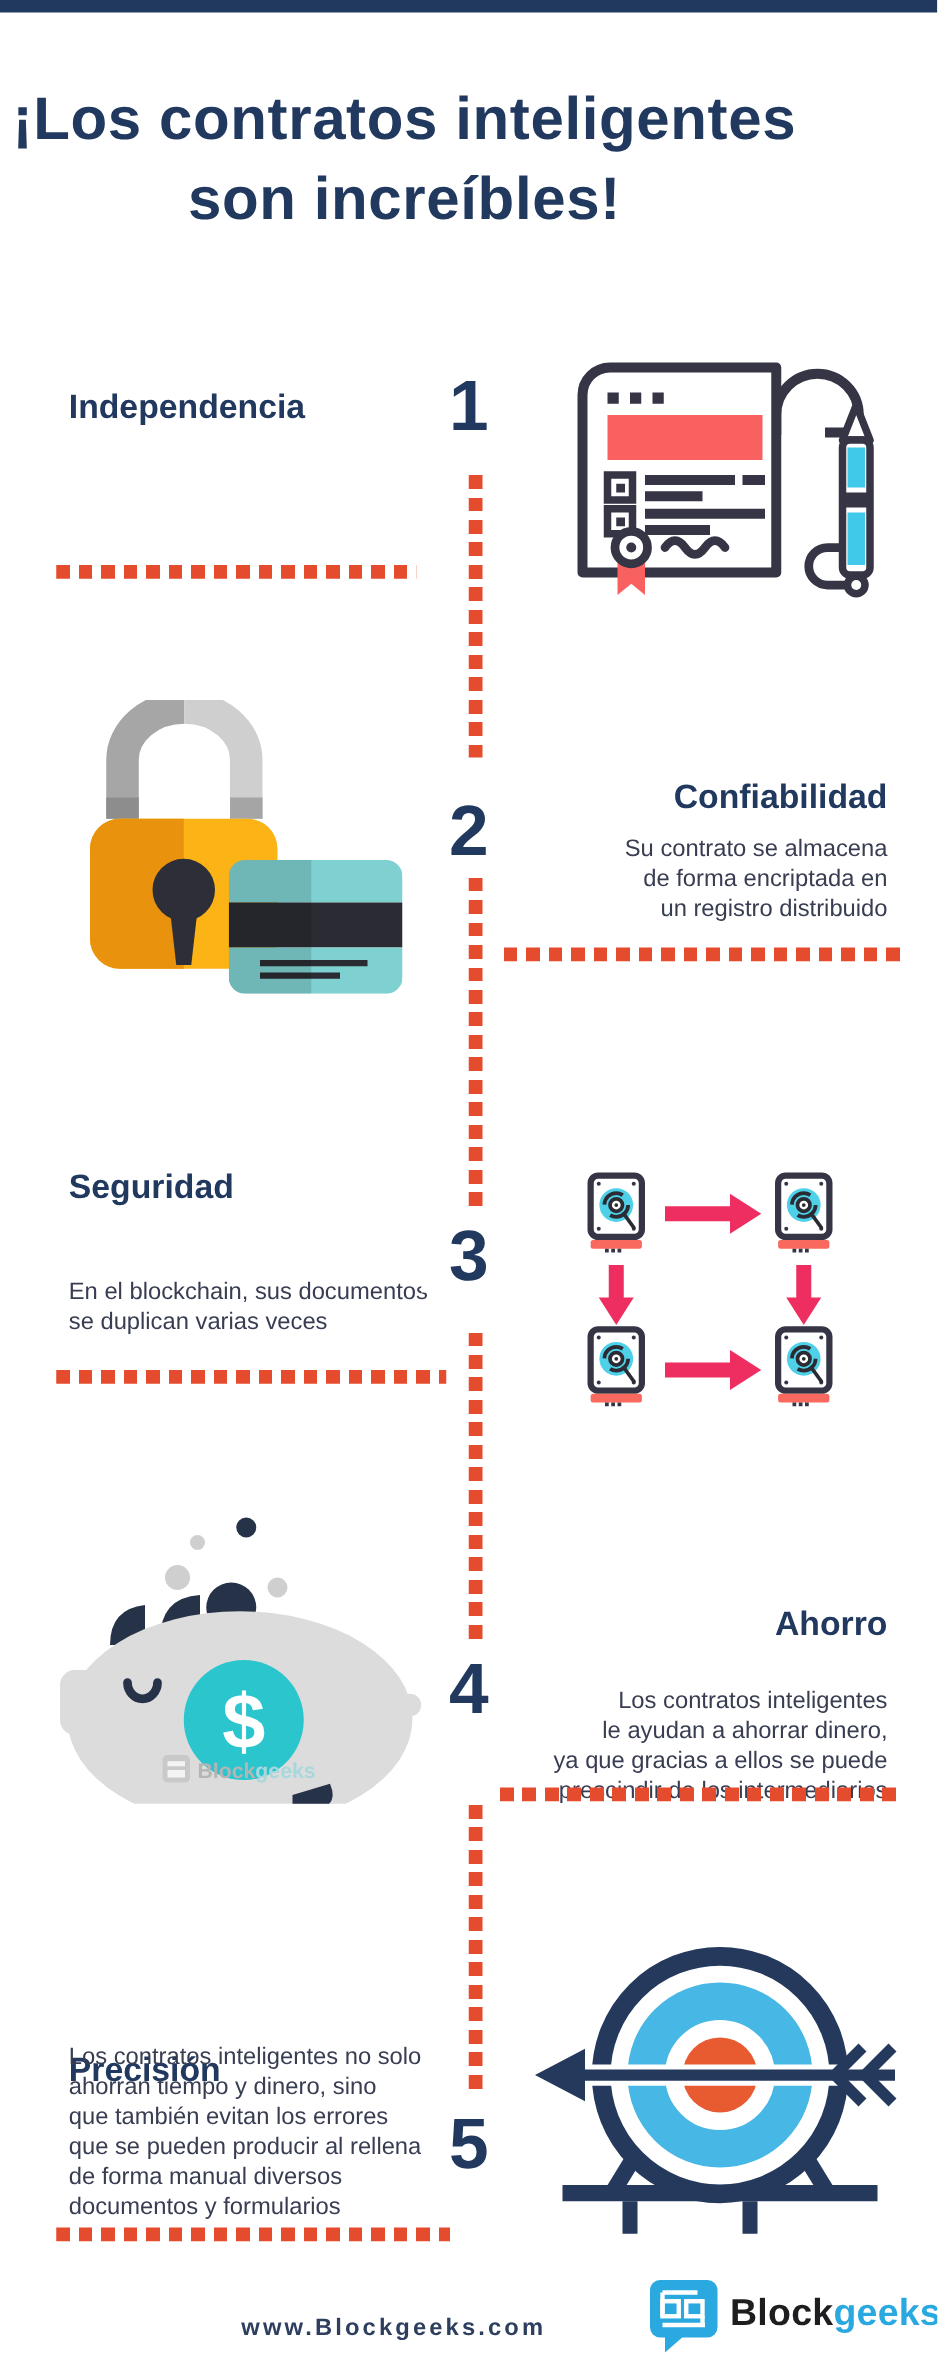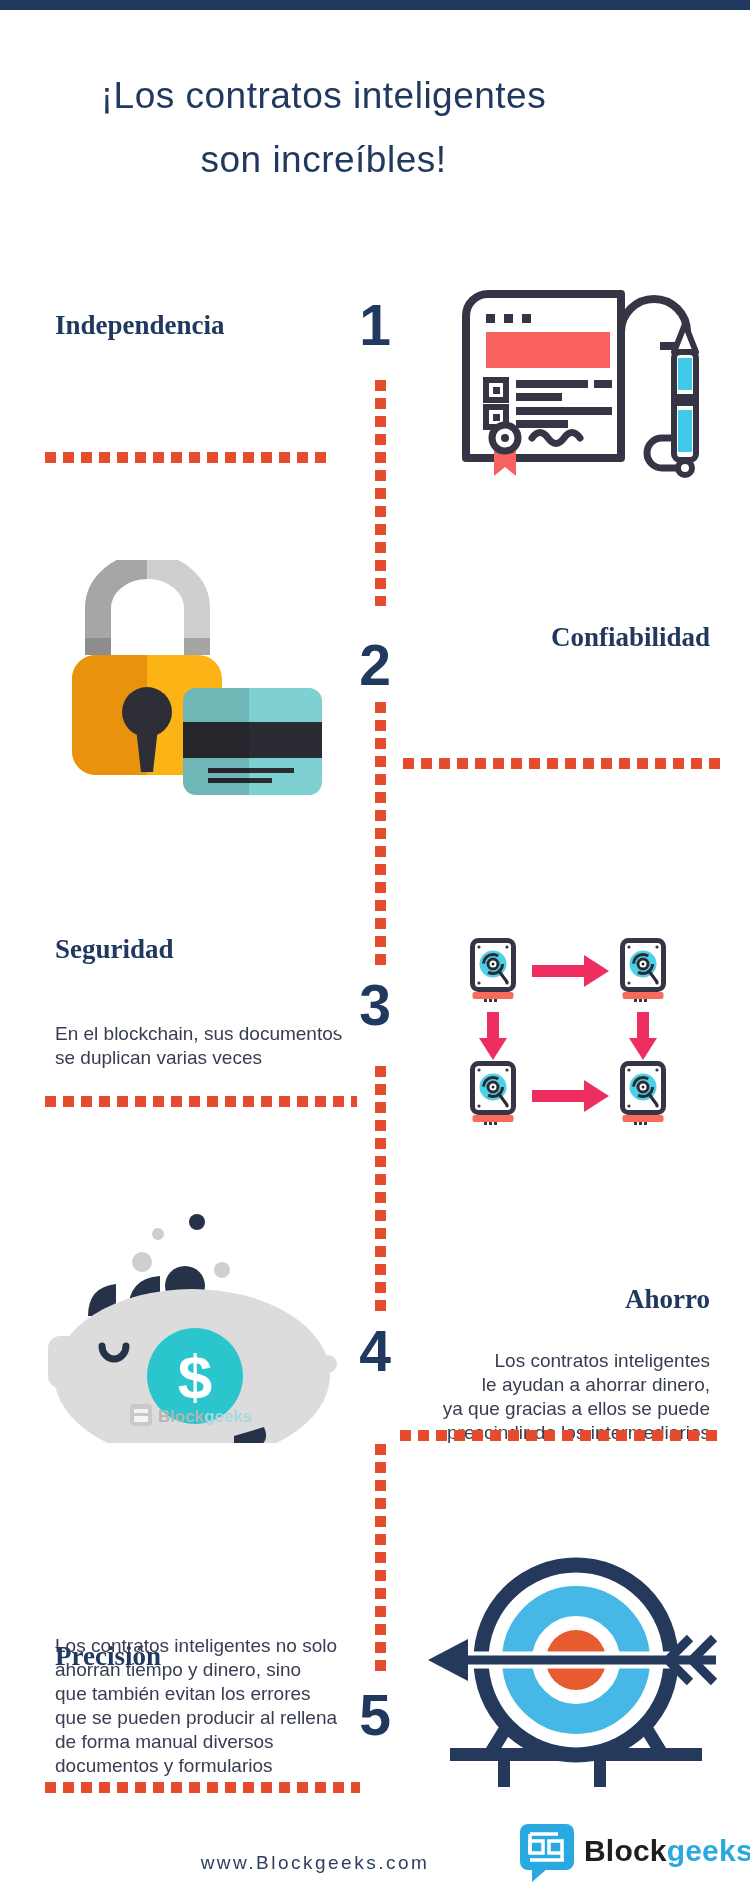--- a/index.html
+++ b/index.html
@@ -12,36 +12,36 @@
   html,body{margin:0;padding:0;background:#fff;}
   .canvas{
     position:relative;width:750px;height:1895px;margin:0 auto;
     background:#fff;overflow:hidden;
     font-family:"Liberation Sans", sans-serif;
   }
   .abs{position:absolute;}
   .top-bar{left:0;top:0;width:750px;height:10px;background:var(--navy);}
   .page-title{
     left:0;top:64px;width:647px;text-align:center;
-    color:var(--navy);font-size:37px;font-weight:normal;line-height:64px;
+    color:var(--navy);font-size:48px;font-weight:bold;line-height:64px;
     white-space:pre-line;letter-spacing:0.5px;
   }
-  .sec-title{color:var(--navy);font-size:27px;font-weight:bold;line-height:30px;font-family:Liberation Serif, serif;}
+  .sec-title{color:var(--navy);font-size:27px;font-weight:bold;line-height:30px;}
   .sec-body{color:var(--body);font-size:19px;line-height:24px;white-space:pre-line;}
   .t-left{left:55px;text-align:left;}
   .t-right{right:40px;text-align:right;}
   .big-num{
     color:var(--navy);font-size:57px;font-weight:bold;line-height:58px;
     width:76px;left:337px;text-align:center;background:#fff;
   }
   .dash-h{height:11px;background-image:repeating-linear-gradient(90deg,var(--dash) 0 11px,transparent 11px 18px);}
   .dash-v{width:11px;background-image:repeating-linear-gradient(180deg,var(--dash) 0 11px,transparent 11px 18px);}
   .footer-url{
     left:0;top:1852px;width:630px;text-align:center;
-    color:#2e3e5e;font-size:19px;font-weight:normal;letter-spacing:2.5px;
+    color:#2e3e5e;font-size:19px;font-weight:bold;letter-spacing:2.5px;
   }
   .brand-text{left:584px;top:1834px;font-size:30px;font-weight:bold;letter-spacing:0.2px;}
   .brand-black{color:#1e1e20;}
   .brand-blue{color:#2aa9e0;}
   svg{display:block;}
 </style>
 </head>
 <body>
 
 <div class="canvas">
@@ -118,20 +118,23 @@
           <rect x="135" y="198" width="139" height="37" fill="#7fd0d0"></rect>
           <rect x="160" y="208" width="86" height="5" fill="#2b2b33"></rect>
           <rect x="160" y="218" width="64" height="5" fill="#2b2b33"></rect>
           <rect x="135" y="128" width="66" height="107" fill="rgba(0,0,0,0.12)"></rect>
         </g>
       </g>
     </svg>
   </div>
 
   <div class="abs sec-title t-right" style="top:622px;">Confiabilidad</div>
+  <div class="abs sec-body t-right" style="top:668px;">Su contrato se almacena
+de forma encriptada en
+un registro distribuido</div>
   <div class="abs big-num" style="top:636px;">2</div>
 
   <div class="abs dash-h" style="left:403px;top:758px;width:317px;"></div>
   <div class="abs dash-v" style="left:375px;top:702px;height:270px;"></div>
 
   <div class="abs sec-title t-left" style="top:934px;">Seguridad</div>
   <div class="abs sec-body t-left" style="top:1022px;">En el blockchain, sus documentos
 se duplican varias veces</div>
   <div class="abs big-num" style="top:976px;">3</div>
 

